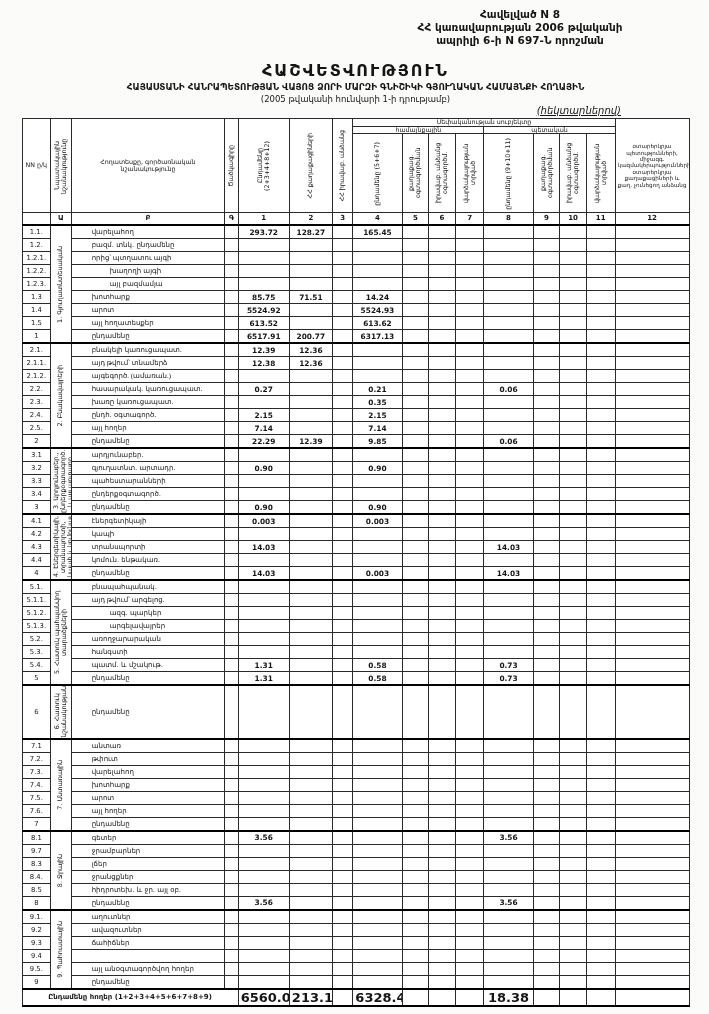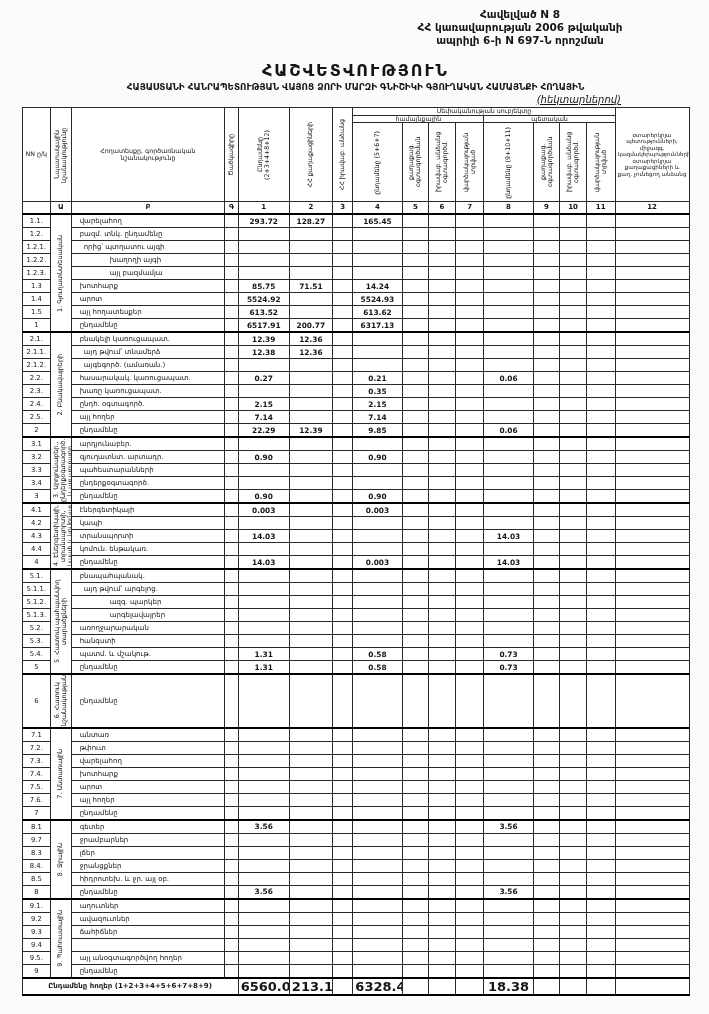--- a/index.html
+++ b/index.html
@@ -20,42 +20,43 @@
   table{border-collapse:collapse;table-layout:fixed;width:668px;margin:2px auto 0 auto;background:#fff;}
   th,td{border:1px solid #2a2a2a;padding:0 2px;overflow:hidden;}
   thead th{font-weight:normal;font-size:6.3px;line-height:1.1;text-align:center;vertical-align:middle;white-space:normal;}
   .vert{writing-mode:vertical-rl;transform:rotate(180deg);margin:0 auto;font-size:6.3px;line-height:1.1;white-space:normal;max-height:82px;}
   .vert.sm{max-height:78px;}
   .numrow th{height:11px;font-size:7px;font-weight:bold;white-space:nowrap;}
   tbody td{height:12px;font-size:7px;white-space:nowrap;vertical-align:middle;}
   td.nn{text-align:center;font-size:6.8px;}
   td.sect{vertical-align:middle;text-align:center;}
   td.sect .vert{font-size:6.4px;max-height:none;}
-  td.lbl{text-align:left;padding-left:8px;}
-  td.ind1{padding-left:12px;}
+  td.lbl{text-align:left;padding-left:20px;}
+  td.ind1{padding-left:20px;font-family:Liberation Serif, serif;}
   td.ind2{padding-left:38px;margin-left:44px;}
   td.val{text-align:center;font-size:7.4px;font-weight:600;}
   tr.sec td{border-top:2px solid #000;}
   tr.grand td{border-top:2px solid #000;border-bottom:2px solid #000;height:15px;font-weight:bold;font-size:13px;}
   tr.grand td.gl{text-align:center;font-size:7px;}
 </style>
 </head>
 <body>
 
 <div class="page">
 
   <div class="appx">
     <div>Հավելված N 8</div>
     <div>ՀՀ կառավարության 2006 թվականի</div>
     <div>ապրիլի 6-ի N 697-Ն որոշման</div>
   </div>
 
   <div class="titleblock">
     <div class="t-main">ՀԱՇՎԵՏՎՈՒԹՅՈՒՆ</div>
     <div class="t-l1">ՀԱՅԱՍՏԱՆԻ ՀԱՆՐԱՊԵՏՈՒԹՅԱՆ ՎԱՅՈՑ ՁՈՐԻ ՄԱՐԶԻ ԳՆԻՇԻԿԻ ԳՅՈՒՂԱԿԱՆ ՀԱՄԱՅՆՔԻ ՀՈՂԱՅԻՆ</div>
+    <div class="t-l3">(2005 թվականի հունվարի 1-ի դրությամբ)</div>
   </div>
 
   <div class="units">(հեկտարներով)</div>
 
   <table>
     <colgroup>
       <col style="width:28px">
         <col style="width:20px">
         <col style="width:150px">
         <col style="width:13px">

